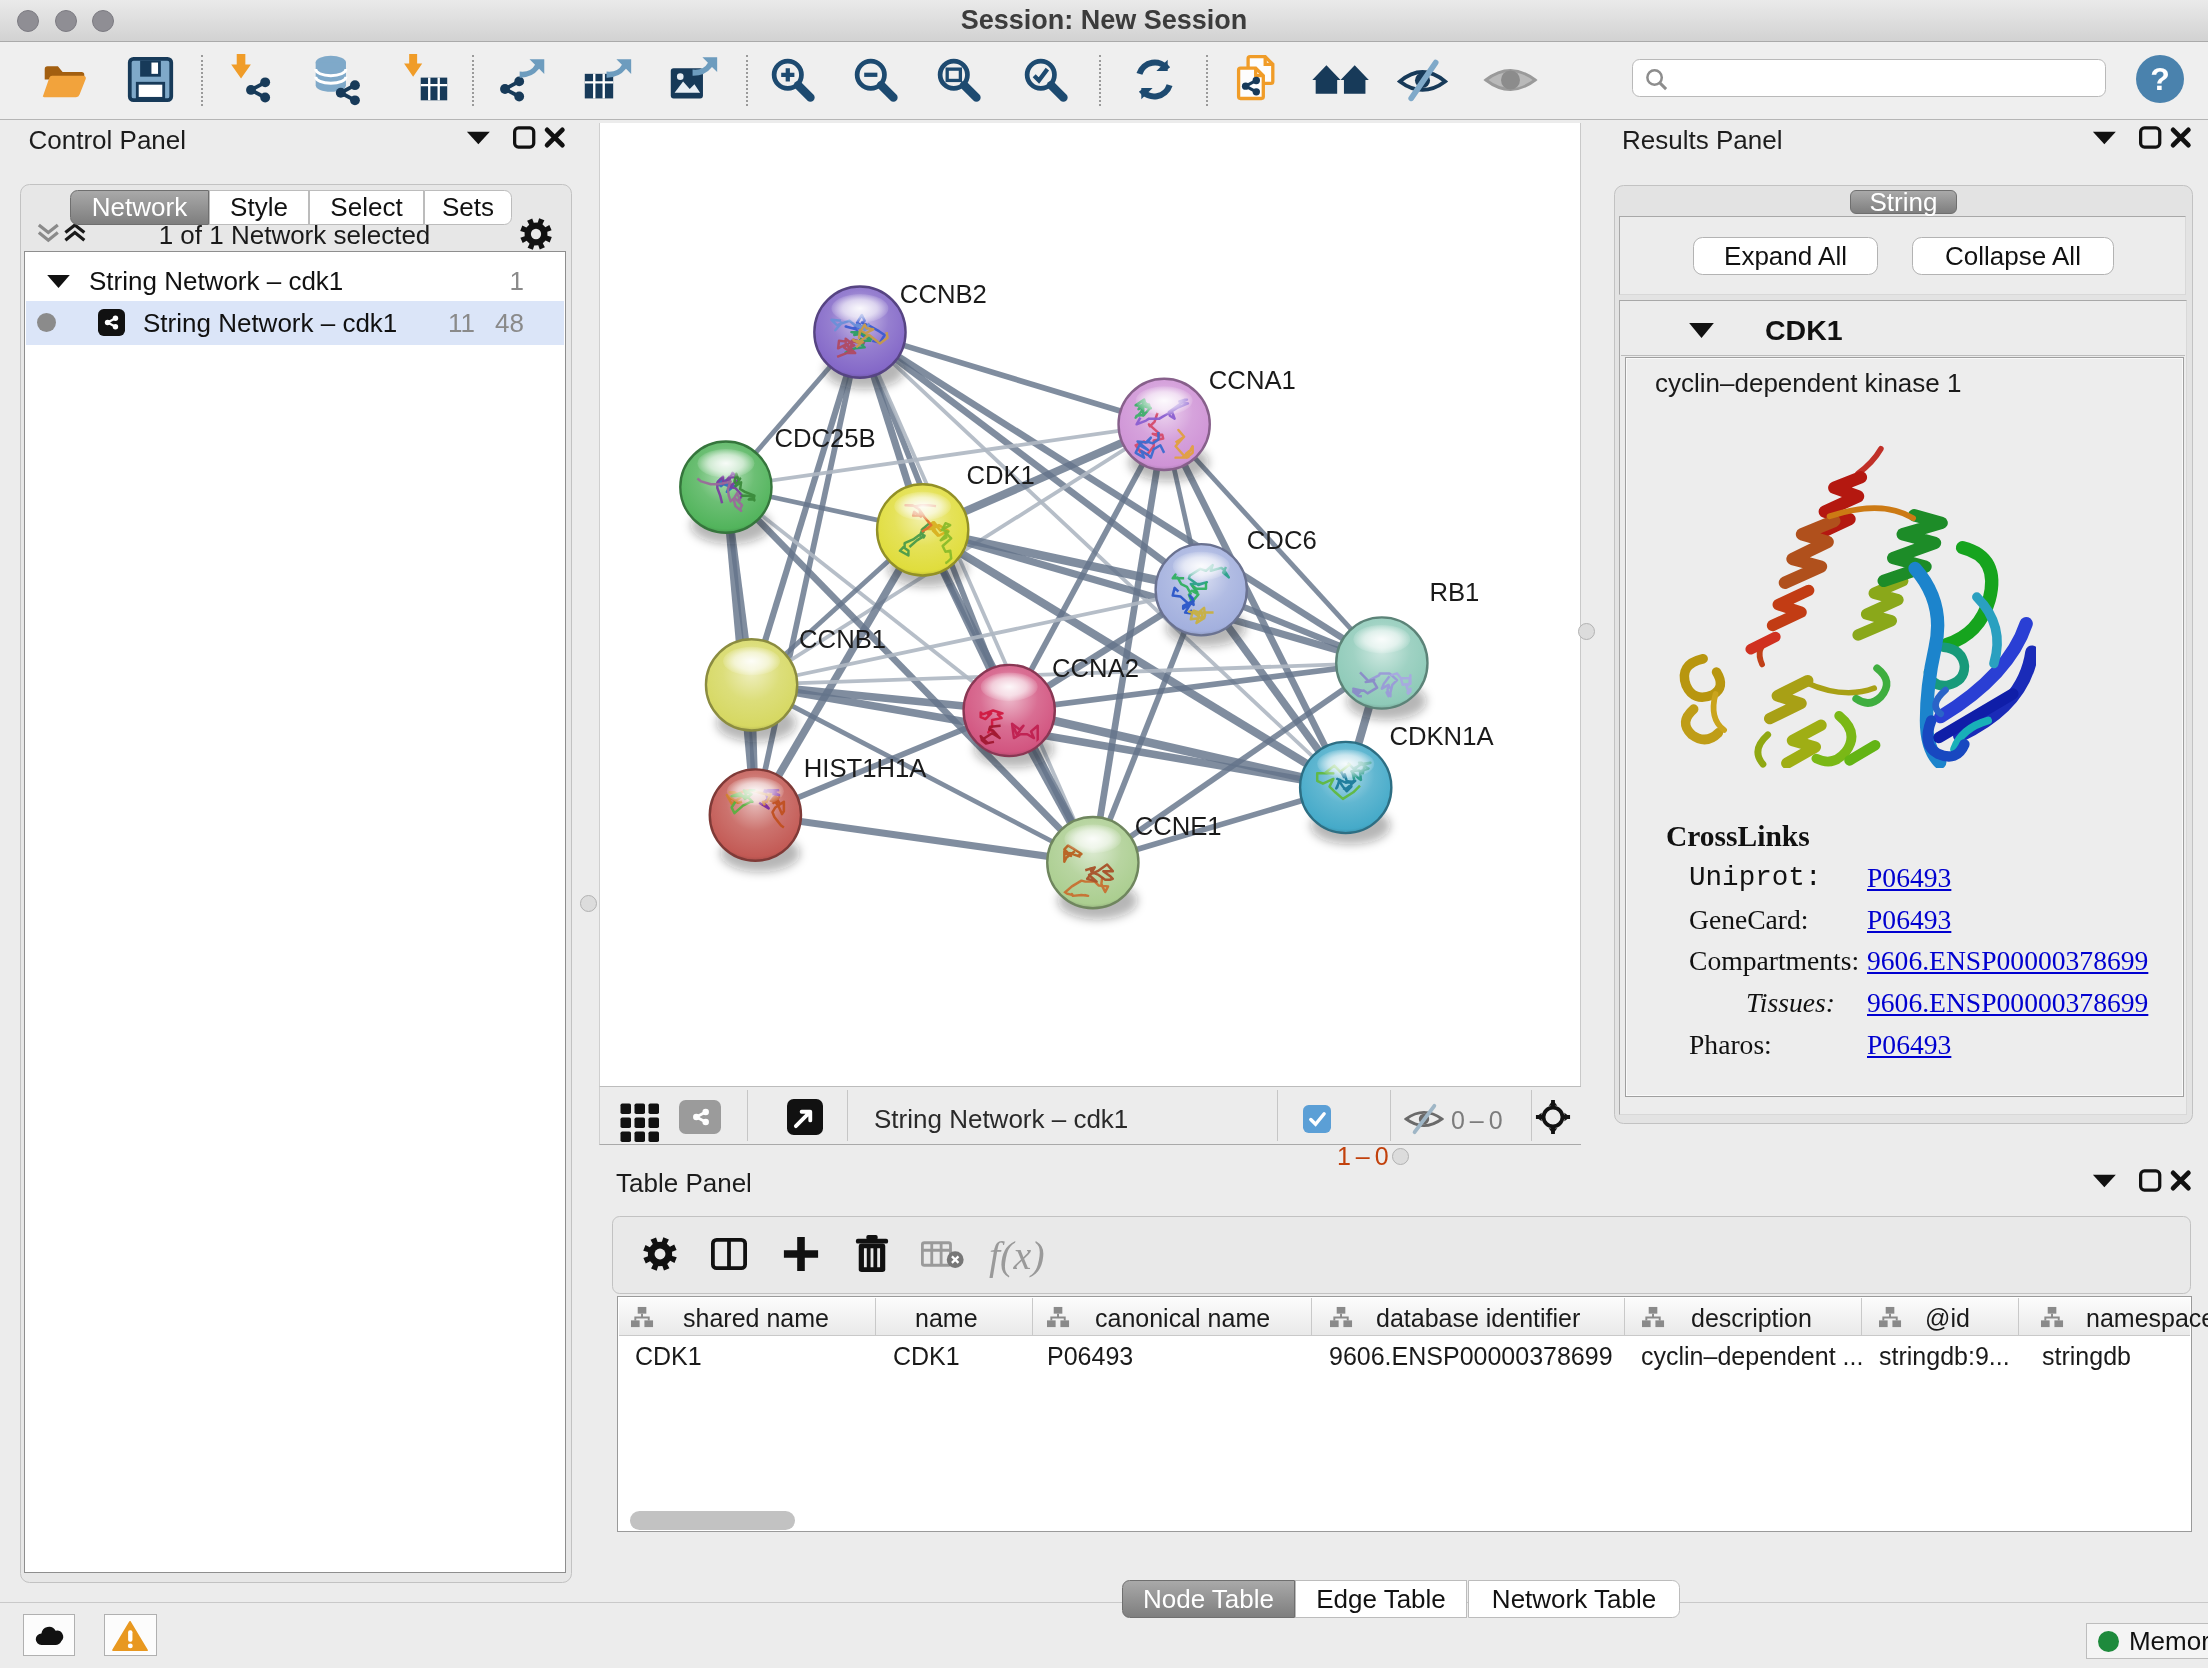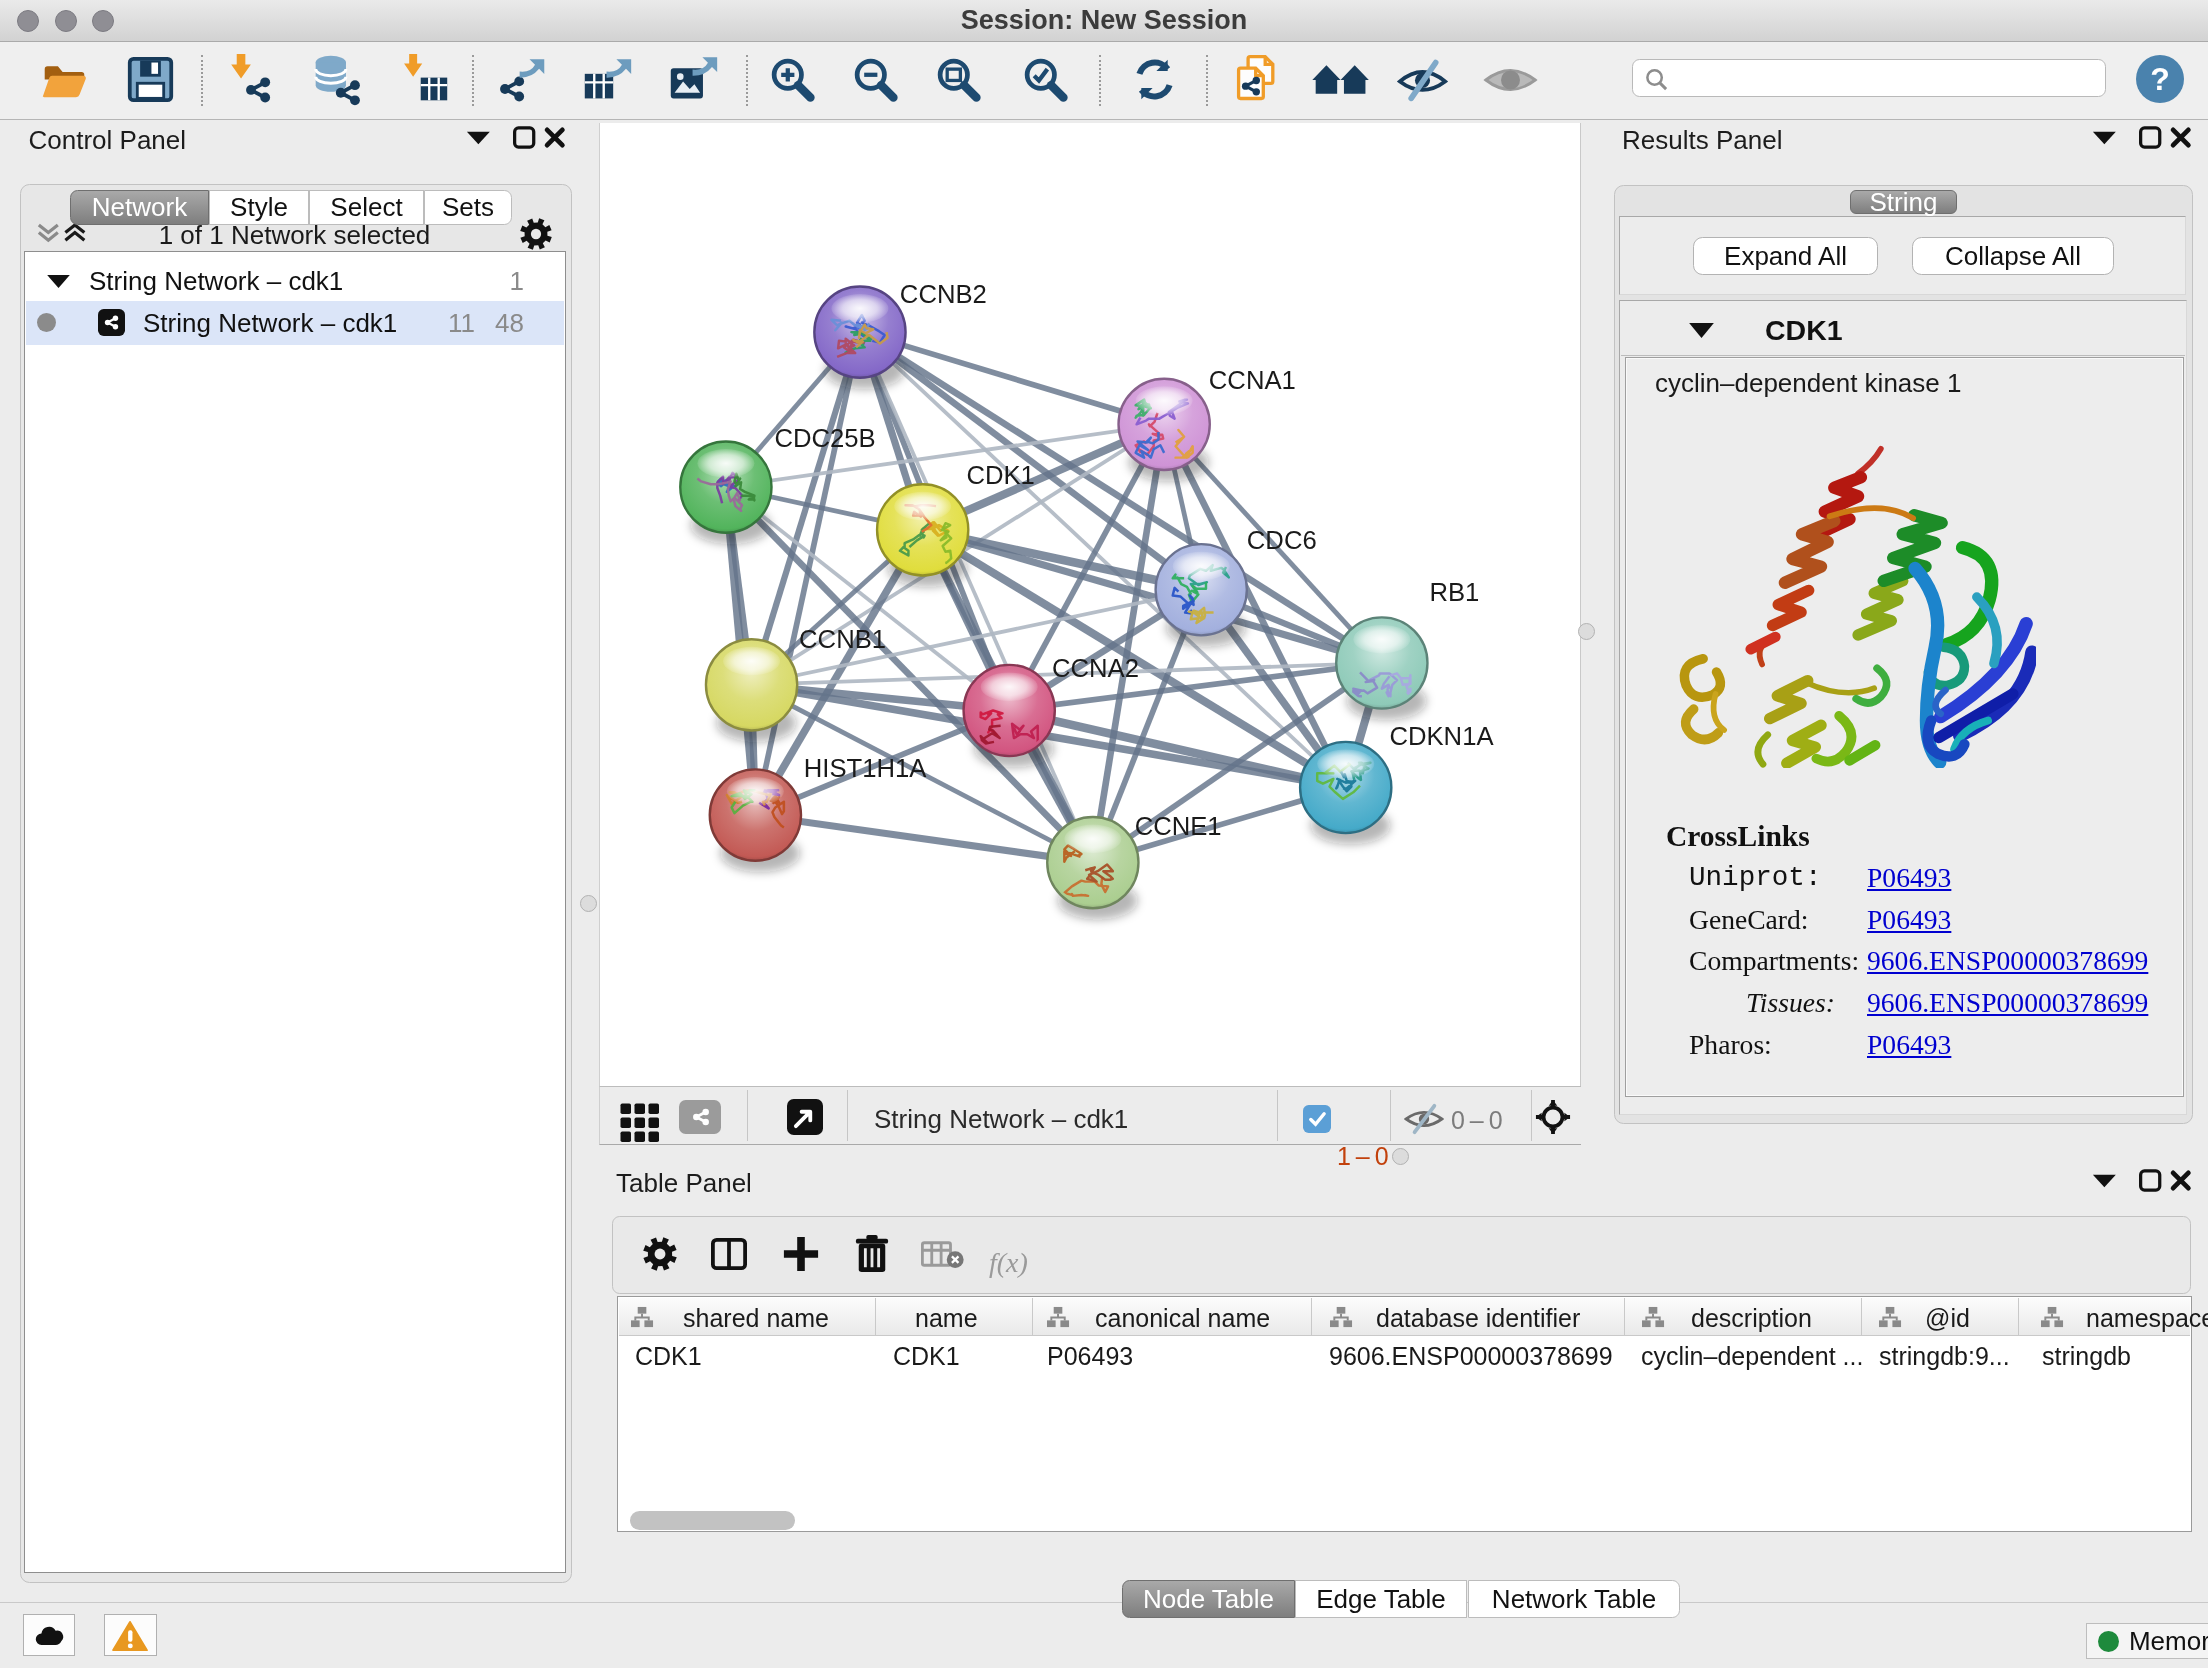--- a/index.html
+++ b/index.html
@@ -567,21 +567,21 @@
       <rect x="2" y="5" width="34" height="5" rx="2" fill="#111"></rect>
       <rect x="13" y="1" width="12" height="5" rx="2" fill="#111"></rect>
       <path d="M12 15 v20 M19 15 v20 M26 15 v20" stroke="#e9e9e9" stroke-width="3"></path>
     </svg>
 <svg class="abs" style="left:921px;top:1239px;" width="44" height="30" viewBox="0 0 46 32">
       <rect x="1" y="4" width="30" height="24" rx="2" fill="none" stroke="#9a9a9a" stroke-width="3"></rect>
       <path d="M1 12 h30 M11 4 v24 M21 4 v24" stroke="#9a9a9a" stroke-width="3"></path>
       <circle cx="36" cy="22" r="9" fill="#777"></circle>
       <path d="M32.5 18.5 l7 7 M39.5 18.5 l-7 7" stroke="#fff" stroke-width="2.4"></path>
     </svg>
-<div class="abs" style="left:989px;top:1232px;font-family:'Liberation Serif',serif;font-style:italic;font-size:28px;color:#9a9a9a;margin-top:15px;">f(x)</div>
+<div class="abs" style="left:989px;top:1232px;font-family:'Liberation Serif',serif;font-style:italic;font-size:40px;color:#9a9a9a;">f(x)</div>
 <div class="abs" style="left:617px;top:1296px;width:1575px;height:236px;background:#ffffff;border:1.9px solid #9a9a9a;box-sizing:border-box;"></div>
 <div class="abs" style="left:619px;top:1298px;width:1571px;height:38px;background:linear-gradient(#fcfcfc,#e9e9e9);border-bottom:1.9px solid #c9c9c9;box-sizing:border-box;"></div>
 <div class="abs" style="left:875px;top:1298px;width:0;height:38px;border-left:1.9px solid #c9c9c9;"></div>
 <div class="abs" style="left:1032px;top:1298px;width:0;height:38px;border-left:1.9px solid #c9c9c9;"></div>
 <div class="abs" style="left:1311px;top:1298px;width:0;height:38px;border-left:1.9px solid #c9c9c9;"></div>
 <div class="abs" style="left:1624px;top:1298px;width:0;height:38px;border-left:1.9px solid #c9c9c9;"></div>
 <div class="abs" style="left:1861px;top:1298px;width:0;height:38px;border-left:1.9px solid #c9c9c9;"></div>
 <div class="abs" style="left:2018px;top:1298px;width:0;height:38px;border-left:1.9px solid #c9c9c9;"></div>
 <svg class="abs" style="left:630px;top:1306px;" width="25" height="23" viewBox="0 0 26 24">
       <rect x="8" y="1" width="9" height="7" fill="#8a8a8a"></rect>

